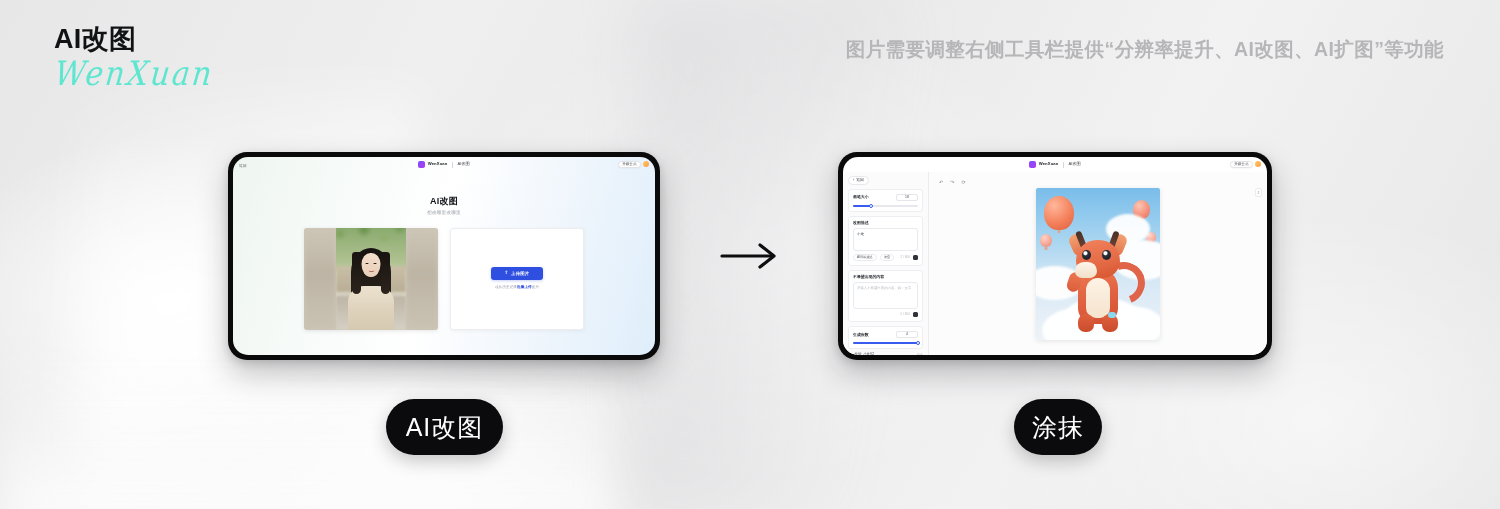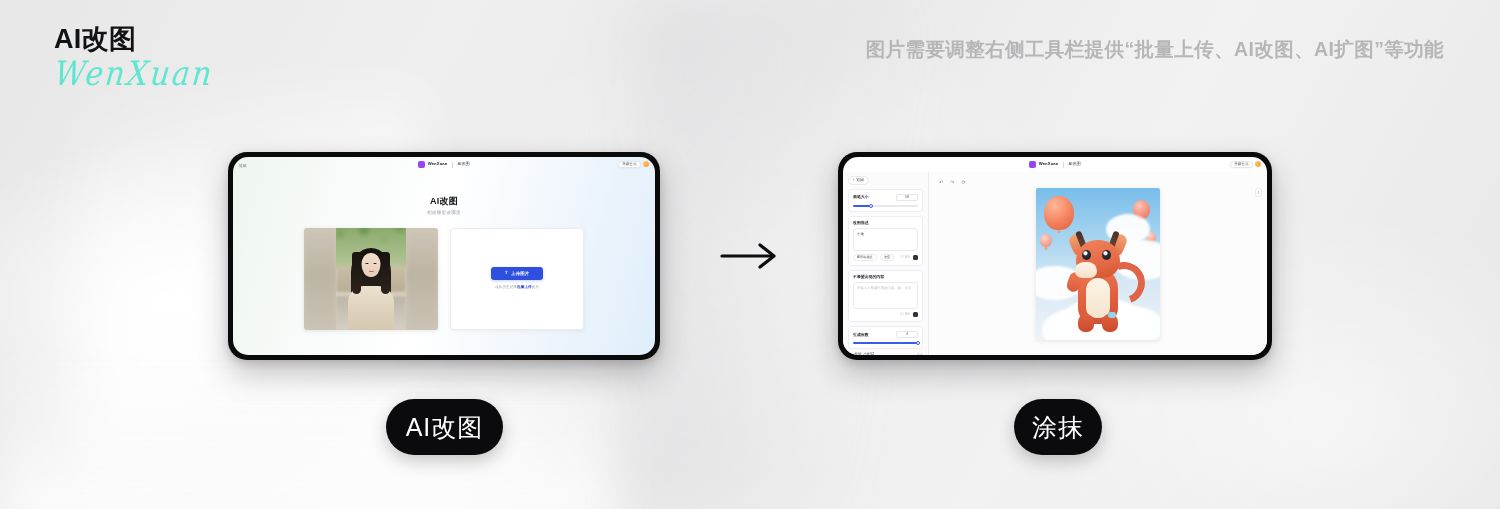--- a/index.html
+++ b/index.html
@@ -733,21 +733,21 @@
   <div class="bg-sheen sheen-a"></div>
   <div class="bg-sheen sheen-b"></div>
   <div class="bg-sheen sheen-c"></div>
 </div>
 
 <div id="brand">
   <div id="brand-title">AI改图</div>
   <div id="brand-signature">WenXuan</div>
 </div>
 
-<div id="header-note">图片需要调整右侧工具栏提供“批量上传、AI改图、AI扩图”等功能</div>
+<div id="header-note">图片需要调整右侧工具栏提供“分辨率提升、AI改图、AI扩图”等功能</div>
 
 <div class="device" id="device-left">
   <div class="screen" id="screen-left">
 
     <div class="topbar">
       <div class="tb-left">返回</div>
       <div class="tb-logo">
         <div class="tb-mark"></div>
         <div class="tb-name">WenXuan</div>
         <div class="tb-sep"></div>

